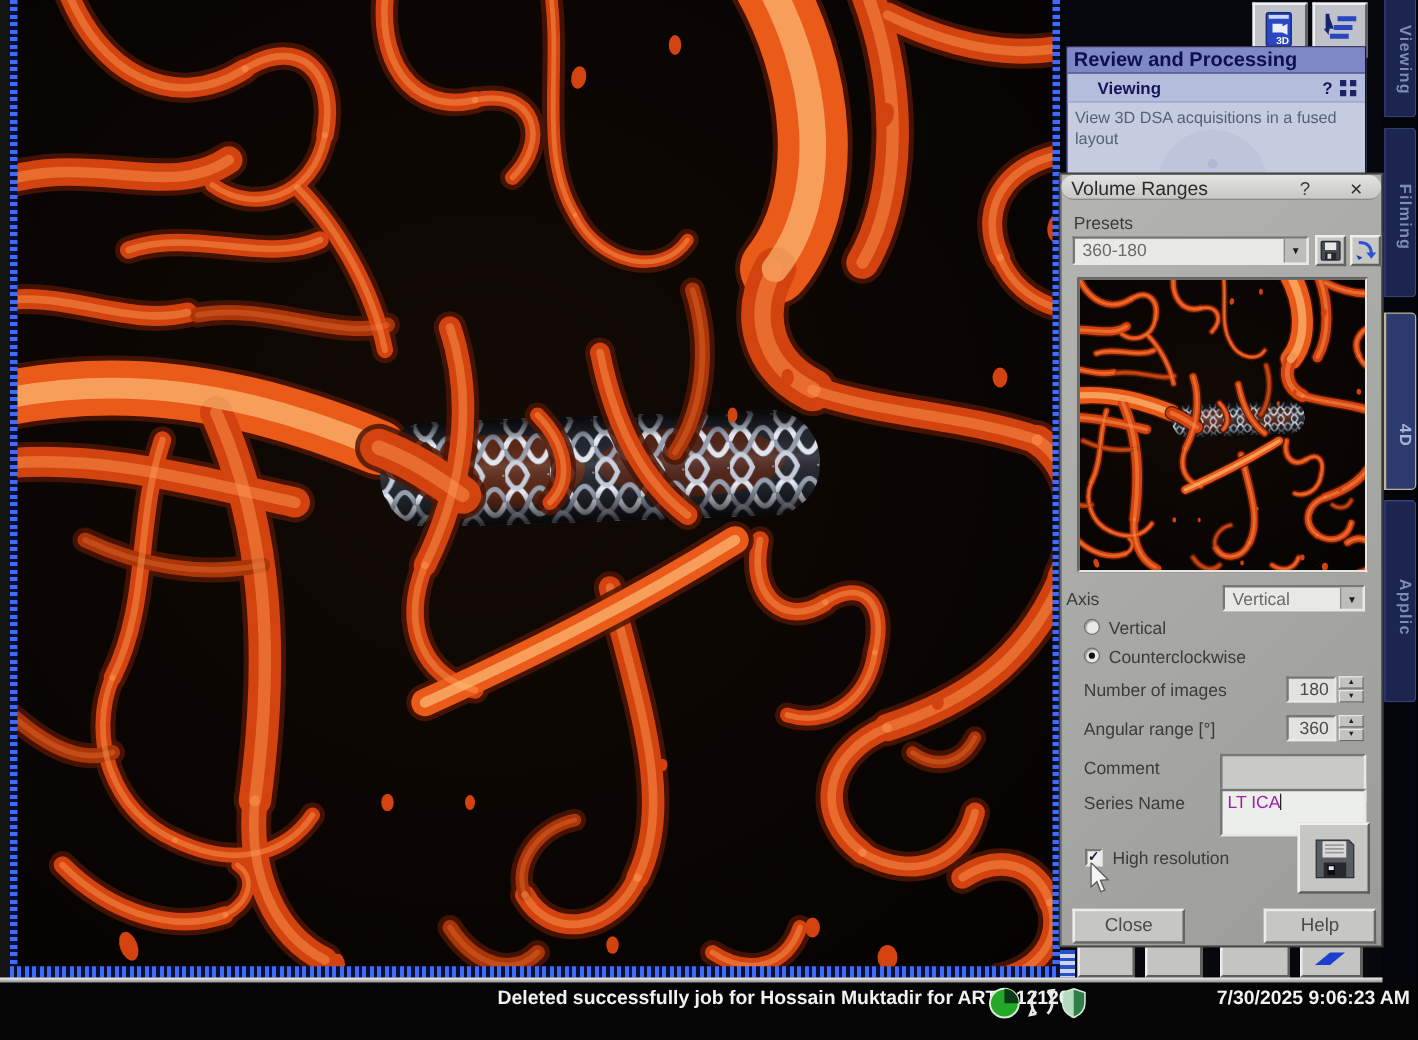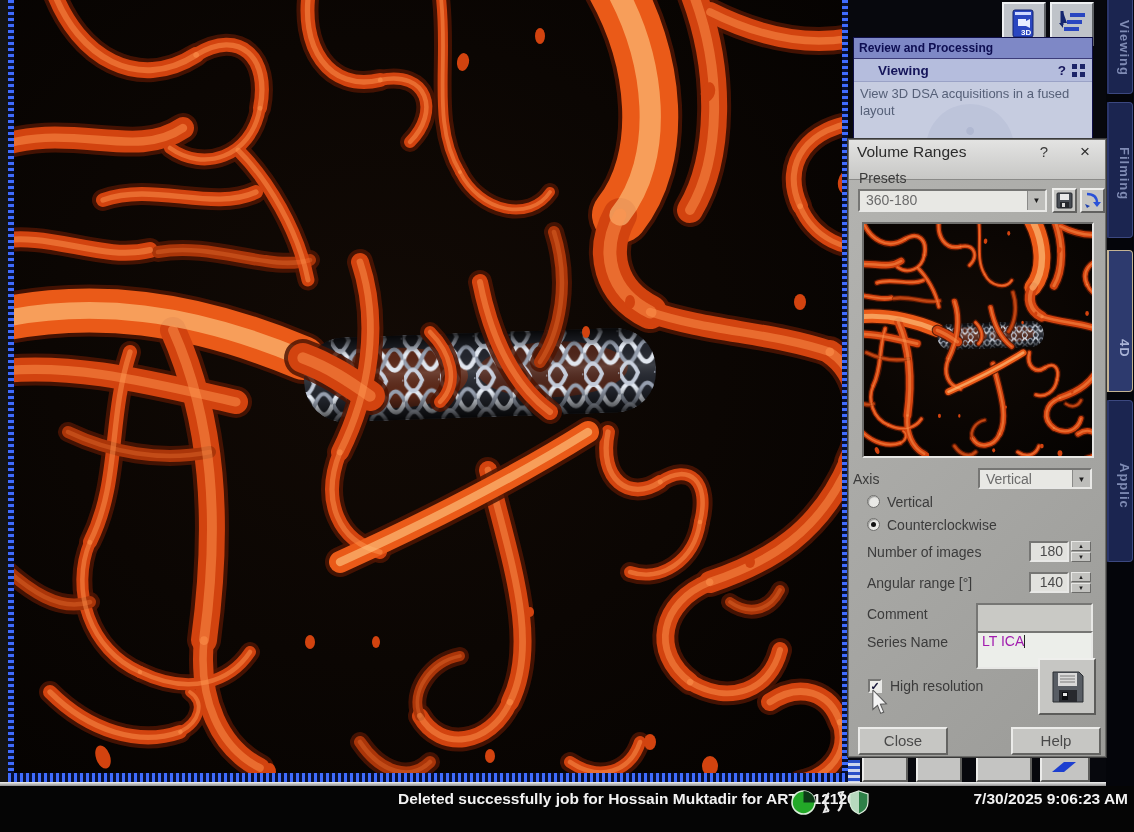--- a/index.html
+++ b/index.html
@@ -24,21 +24,21 @@
   
   .right-bg { position:absolute; left:848px; top:0; width:286px; height:786px; background:#07080d; }
 
   .top-btn { position:absolute; width:44px; height:44px; background:#bfc3c9;
              border:2px solid; border-color:#eef0f2 #5f6266 #5f6266 #eef0f2; }
   .top-btn svg { position:absolute; left:4px; top:4px; }
 
   
   .review { position:absolute; left:853px; top:37px; width:240px; height:103px;
             border:1px solid #101048; overflow:hidden; background:#c6cce0; }
-  .review-hd { height:21px; background:#7e88c6; color:#0e0e52; font-size:12px; font-weight:bold;
+  .review-hd { height:21px; background:#7e88c6; color:#0e0e52; font-size:16px; font-weight:bold;
                line-height:21px; padding-left:5px; border-bottom:1px solid #3c3c7a; }
   .review-sub { height:23px; background:#b5bddd; color:#15155a; font-size:13.5px; font-weight:bold;
                 line-height:23px; padding-left:24px; position:relative; border-bottom:1px solid #9aa2c6; }
   .review-sub .q { position:absolute; right:26px; top:0; font-weight:bold; }
   .grid-ic { position:absolute; right:7px; top:5px; width:13px; height:13px; }
   .grid-ic i { position:absolute; width:5px; height:5px; background:#1c2468; }
   .grid-ic i:nth-child(1){left:0;top:0;} .grid-ic i:nth-child(2){right:0;top:0;}
   .grid-ic i:nth-child(3){left:0;bottom:0;} .grid-ic i:nth-child(4){right:0;bottom:0;}
   .review-body { position:relative; color:#566078; font-size:13px; line-height:1.3;
                  padding:4px 6px; height:60px; }
@@ -49,23 +49,23 @@
   
   .peek-btn { position:absolute; background:#c4c4c2; border:2px solid;
               border-color:#ececea #5e5e5c #5e5e5c #ececea; height:26px; top:756px; }
   .peek-frag { position:absolute; left:848px; top:760px; width:12px; height:22px;
                background:repeating-linear-gradient(180deg,#2a50c8 0 3px,#cdd6ee 3px 6px); }
 
   
   .dialog { position:absolute; left:848px; top:139px; width:258px; height:618px;
             background:linear-gradient(135deg,#b4b4b1,#9b9b98); border:1px solid #6c6c6a;
             box-shadow:0 0 0 1px #3a3a3a; z-index:10; }
-  .dlg-title { position:absolute; left:0; top:0; width:100%; height:40px;
+  .dlg-title { position:absolute; left:0; top:0; width:100%; height:20px;
                background:linear-gradient(#e3e3e2,#c7c7c5); border-bottom:1px solid #8a8a88;
-               color:#2b2b2b; font-size:15.5px; line-height:24px; padding-left:8px; }
+               color:#2b2b2b; font-size:15.5px; line-height:24px; padding-left:8px;border-radius:10px; }
   .dlg-q { position:absolute; right:52px; top:0; width:18px; text-align:center; color:#3a3a3a;
            font-size:15px; line-height:24px; }
   .dlg-x { position:absolute; right:10px; top:0; width:20px; text-align:center; color:#2e2e2e;
            font-size:17px; line-height:23px; }
   .lbl { position:absolute; color:#3b3b3b; font-size:14px; }
 
   .sunken { border:2px solid; border-color:#767674 #e8e8e6 #e8e8e6 #767674; }
 
   .select { position:absolute; height:23px; background:#e8e8e4; }
   .select .val { position:absolute; left:6px; top:0; right:20px; color:#6b6b6b; font-size:14px;
@@ -454,21 +454,21 @@
     <div class="rlabel" style="left:38px; top:377px;">Counterclockwise</div>
 
     <div class="lbl" style="left:18px; top:404px;">Number of images</div>
     <div class="numfield" style="left:180px; top:401px;">180</div>
     <div class="spinner" style="left:222px; top:401px;">
       <div class="spin up"><span>▲</span></div>
       <div class="spin dn"><span>▼</span></div>
     </div>
 
     <div class="lbl" style="left:18px; top:435px;">Angular range [°]</div>
-    <div class="numfield" style="left:180px; top:432px;">140</div>
+    <div class="numfield" style="left:180px; top:432px;">360</div>
     <div class="spinner" style="left:222px; top:432px;">
       <div class="spin up"><span>▲</span></div>
       <div class="spin dn"><span>▼</span></div>
     </div>
 
     <div class="lbl" style="left:18px; top:466px;">Comment</div>
     <div class="txtfield" style="left:127px; top:463px; background:#c9c9c5;"></div>
 
     <div class="lbl" style="left:18px; top:494px;">Series Name</div>
     <div class="txtfield" style="left:127px; top:491px; background:#eceeea;">

